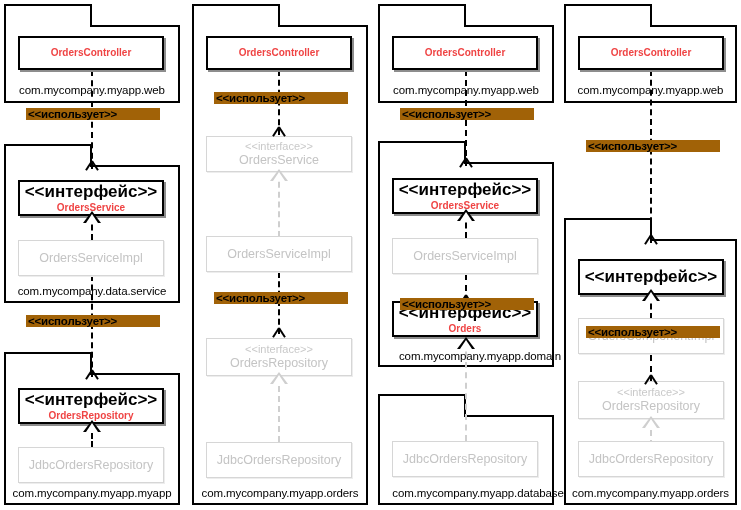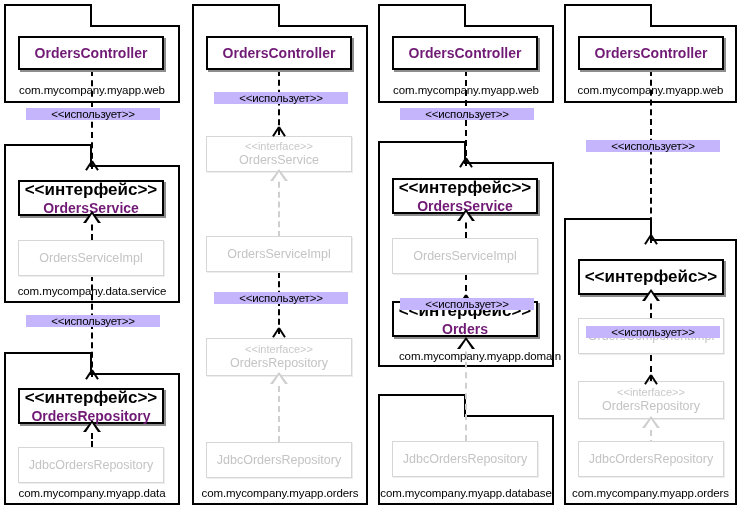--- a/index.html
+++ b/index.html
@@ -57,21 +57,21 @@
     z-index:5;
     line-height:1.18;
     text-align:center;
   }
   
   .cls.solid{
     border:2px solid #000;
     box-shadow:2px 2px 0 0 #8d8d8d;
   }
   .cls.solid .stereo{font-size:17px;font-weight:bold;color:#000;}
-  .cls.solid .cname{font-size:14px;font-weight:bold;color:#701a75;}
+  .cls.solid .cname{font-size:10px;font-weight:bold;color:#ef4444;}
 
   
   .cls.faded{
     border:1px solid #d6d6d6;
     box-shadow:1px 1px 0 0 #ededed;
   }
   .cls.faded .stereo{font-size:11px;color:#c9c9c9;}
   .cls.faded .cname{font-size:12.5px;color:#c4c4c4;}
 
   
@@ -117,25 +117,25 @@
     border-left:6px solid transparent;
     border-right:6px solid transparent;
     border-bottom:9px solid #fff;
   }
   .tri.faded{border-bottom-color:#cfcfcf;}
 
   
   .edge-label{
     position:absolute;
     font-size:11.5px;
-    font-weight:normal;
+    font-weight:bold;
     color:#000;
-    background:#c4b5fd;
+    background:#a16207;
     white-space:nowrap;
-    text-align:center;
+    text-align:left;
     letter-spacing:-0.2px;
     padding:0 2px;
     z-index:8;
   }
 </style>
 </head>
 <body>
 
 <div id="canvas">
 
@@ -147,21 +147,21 @@
 
   <div class="pkg">
     <div class="pkg-tab" style="left:4px;  top:144px; width:88px;"></div>
     <div class="pkg-body" style="left:4px;  top:165px; width:176px; height:138px;"></div>
     <div class="pkg-label" style="left:4px; width:176px; top:285px;">com.mycompany.data.service</div>
   </div>
 
   <div class="pkg">
     <div class="pkg-tab" style="left:4px;  top:352px; width:88px;"></div>
     <div class="pkg-body" style="left:4px;  top:373px; width:176px; height:132px;"></div>
-    <div class="pkg-label" style="left:4px; width:176px; top:487px;">com.mycompany.myapp.data</div>
+    <div class="pkg-label" style="left:4px; width:176px; top:487px;">com.mycompany.myapp.myapp</div>
   </div>
 
   <div class="conn" style="left:91px; top:70px;  height:99px;"></div>
   <div class="arrow" style="left:85px; top:161px;"></div>
   <div class="edge-label" style="left:26px; top:108px; width:130px;">&lt;&lt;использует&gt;&gt;</div>
 
   <div class="conn" style="left:91px; top:215px; height:25px;"></div>
   <div class="tri" style="left:83px; top:211px;"></div>
 
   <div class="conn" style="left:91px; top:275px; height:102px;"></div>
@@ -235,21 +235,21 @@
 
   <div class="pkg">
     <div class="pkg-tab" style="left:378px; top:141px; width:88px;"></div>
     <div class="pkg-body" style="left:378px; top:162px; width:176px; height:205px;"></div>
     <div class="pkg-label" style="left:378px; width:204px; top:350px;">com.mycompany.myapp.domain</div>
   </div>
 
   <div class="pkg">
     <div class="pkg-tab" style="left:378px; top:394px; width:88px;"></div>
     <div class="pkg-body" style="left:378px; top:415px; width:176px; height:90px;"></div>
-    <div class="pkg-label" style="left:378px; width:176px; top:487px;">com.mycompany.myapp.database</div>
+    <div class="pkg-label" style="left:378px; width:200px; top:487px;">com.mycompany.myapp.database</div>
   </div>
 
   <div class="conn" style="left:465px; top:70px;  height:96px;"></div>
   <div class="arrow" style="left:459px; top:158px;"></div>
   <div class="edge-label" style="left:400px; top:108px; width:130px;">&lt;&lt;использует&gt;&gt;</div>
 
   <div class="conn" style="left:465px; top:213px; height:25px;"></div>
   <div class="tri" style="left:457px; top:209px;"></div>
 
   <div class="conn" style="left:465px; top:274px; height:28px;"></div>

